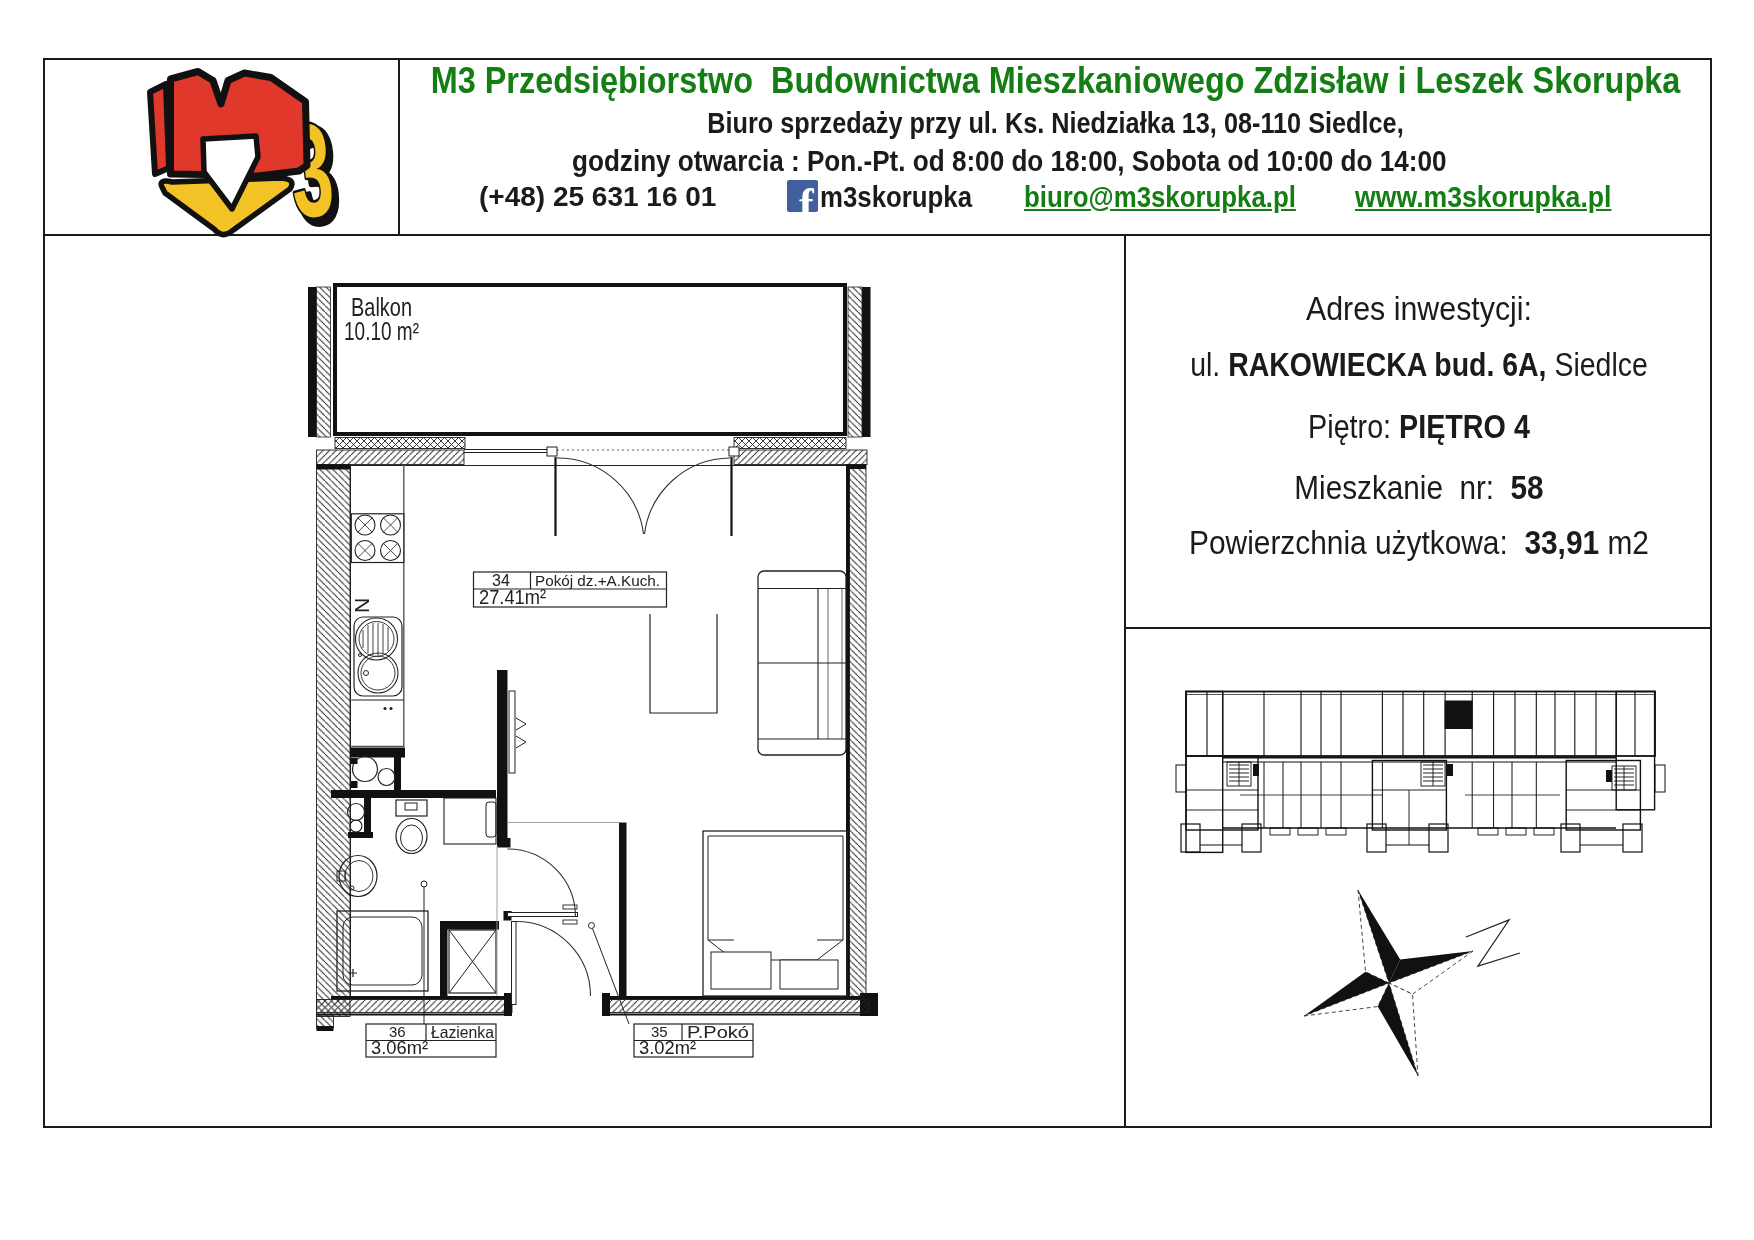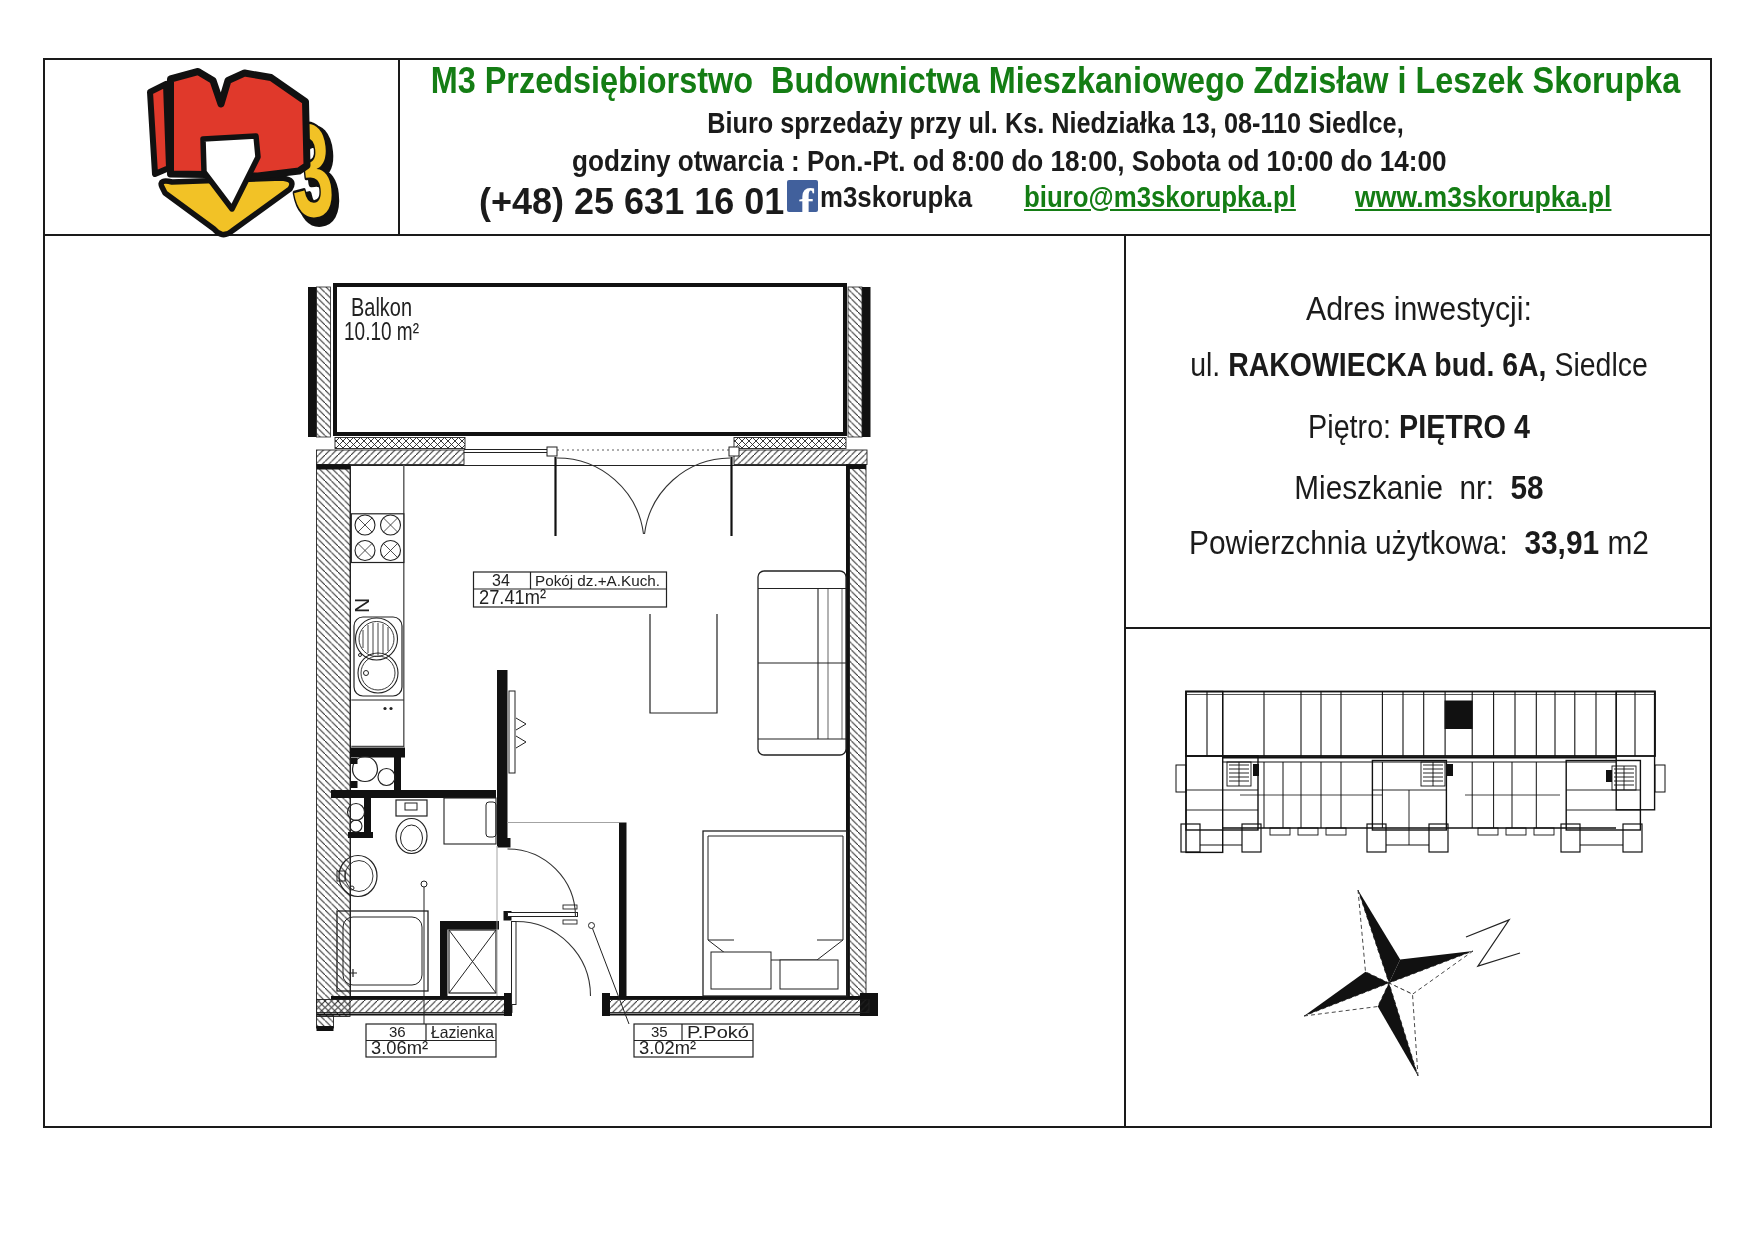--- a/index.html
+++ b/index.html
@@ -16,21 +16,21 @@
 
 <div class="abs" style="left:43px;top:58px;width:1669px;height:1070px;border:2px solid #1a1a1a;box-sizing:border-box;"></div>
 <div class="abs bl" style="left:398px;top:58px;width:2px;height:177px;"></div>
 <div class="abs bl" style="left:43px;top:234px;width:1669px;height:2px;"></div>
 <div class="abs bl" style="left:1124px;top:234px;width:2px;height:894px;"></div>
 <div class="abs bl" style="left:1124px;top:627px;width:588px;height:2px;"></div>
 
 <div class="abs hdr grn" style="left:330px;top:60px;width:1451px;text-align:center;font-size:36px;transform:scaleX(0.90);">M3 Przedsiębiorstwo&nbsp; Budownictwa Mieszkaniowego Zdzisław i Leszek Skorupka</div>
 <div class="abs hdr" style="left:400px;top:107px;width:1311px;text-align:center;font-size:29px;transform:scaleX(0.871);">Biuro sprzedaży przy ul. Ks. Niedziałka 13, 08-110 Siedlce,</div>
 <div class="abs hdr" style="left:572px;top:145px;font-size:29px;transform:scaleX(0.90);transform-origin:0 0;">godziny otwarcia : Pon.-Pt. od 8:00 do 18:00, Sobota od 10:00 do 14:00</div>
-<div class="abs hdr" style="left:479px;top:181px;font-size:36px;">(+48) 25 631 16 01</div>
+<div class="abs hdr" style="left:479px;top:181px;font-size:28px;">(+48) 25 631 16 01</div>
 <div class="abs" style="left:787px;top:180px;width:31px;height:32px;background:#41609c;border-radius:2px;overflow:hidden;">
   <div class="abs" style="left:12px;top:-1px;font-family:'Liberation Serif',serif;font-weight:bold;font-size:44px;color:#fff;">f</div>
 </div>
 <div class="abs hdr" style="left:820px;top:181px;font-size:29px;transform:scaleX(0.89);transform-origin:0 0;">m3skorupka</div>
 <div class="abs" style="left:1024px;top:181px;font-size:29px;transform:scaleX(0.89);transform-origin:0 0;"><a class="lnk">biuro@m3skorupka.pl</a></div>
 <div class="abs" style="left:1355px;top:181px;font-size:29px;transform:scaleX(0.918);transform-origin:0 0;"><a class="lnk">www.m3skorupka.pl</a></div>
 
 <div class="abs rp" style="left:1127px;top:290px;width:584px;text-align:center;font-size:33px;transform:scaleX(0.92);">Adres inwestycji:</div>
 <div class="abs rp" style="left:1127px;top:346px;width:584px;text-align:center;font-size:33px;transform:scaleX(0.8625);">ul. <b>RAKOWIECKA bud. 6A,</b> Siedlce</div>
 <div class="abs rp" style="left:1127px;top:408px;width:584px;text-align:center;font-size:33px;transform:scaleX(0.87);">Piętro: <b>PIĘTRO 4</b></div>

